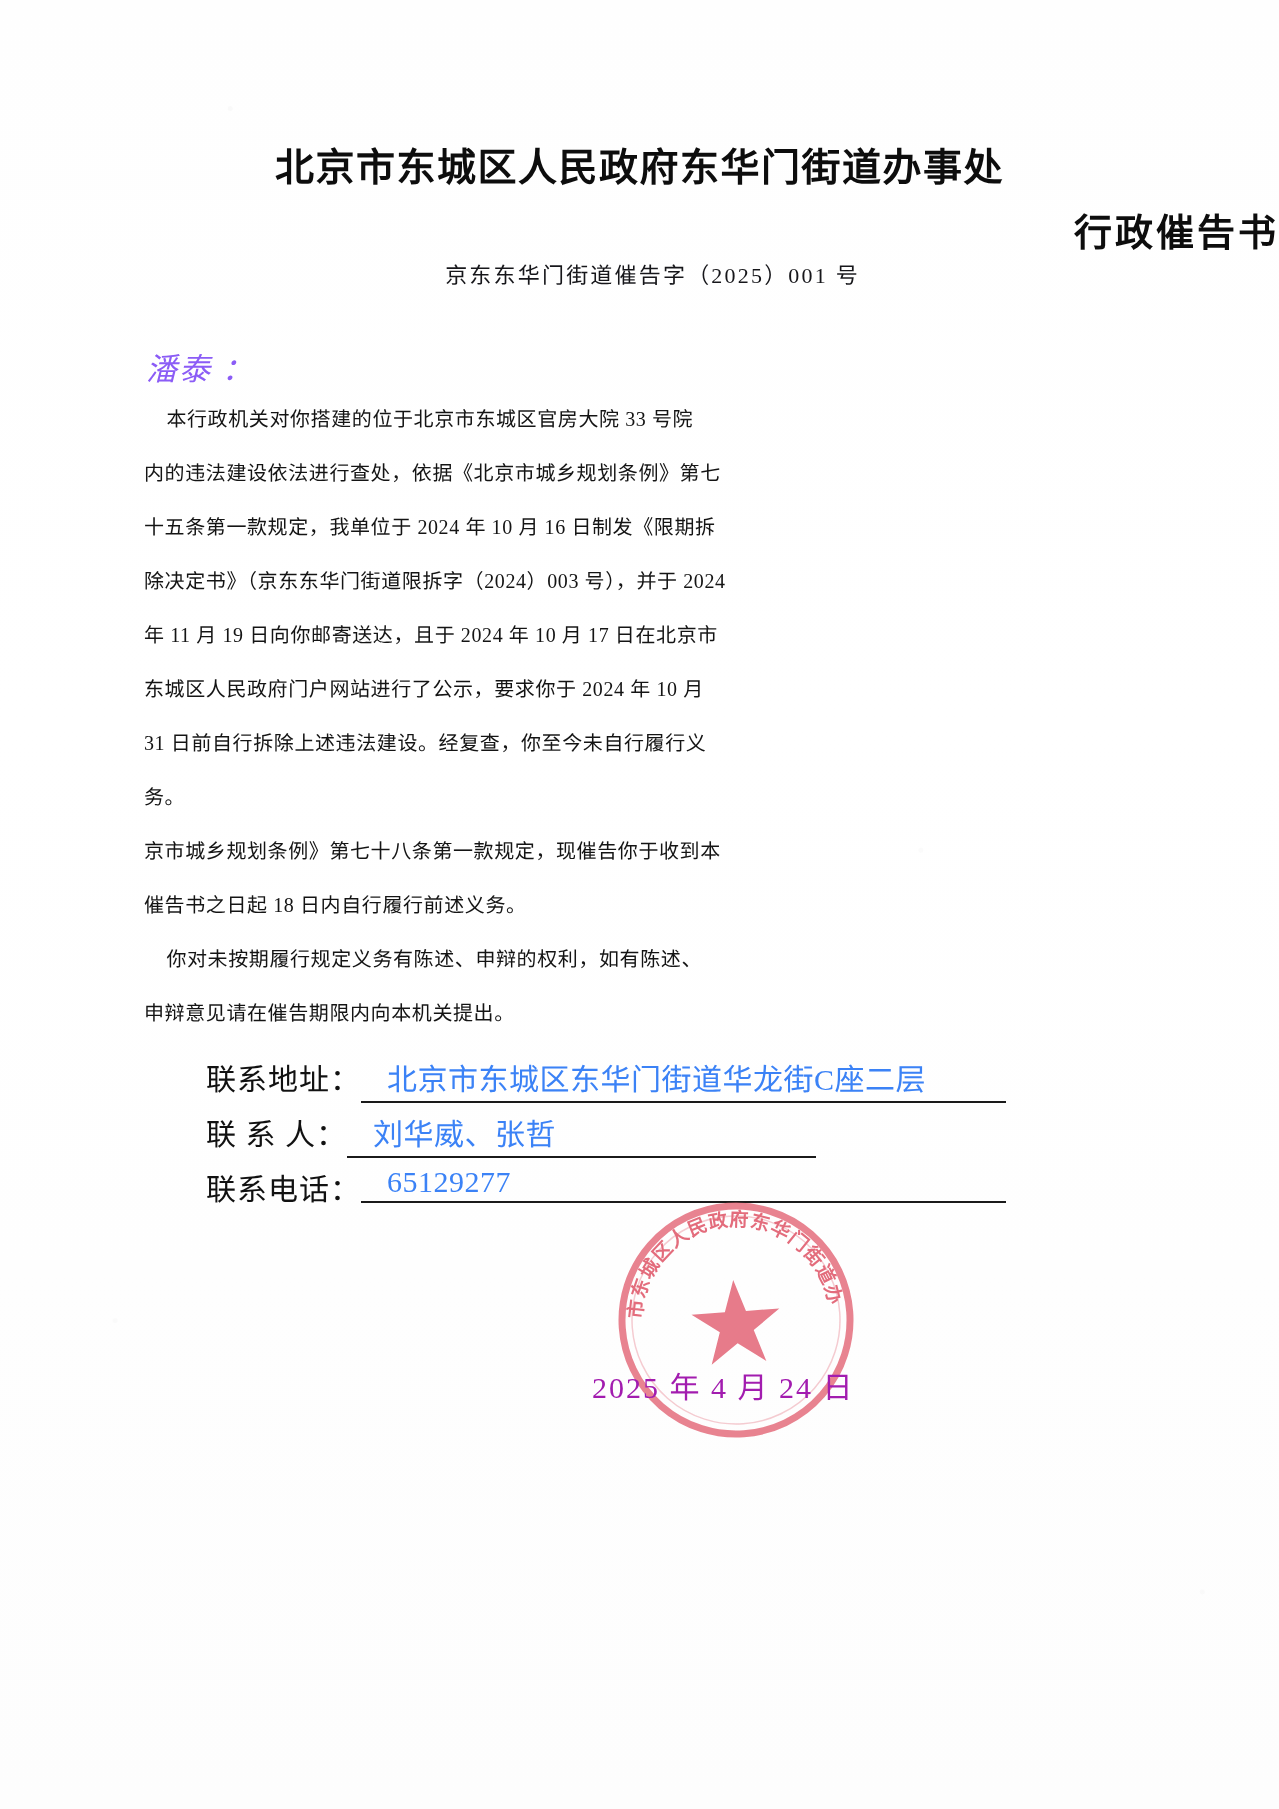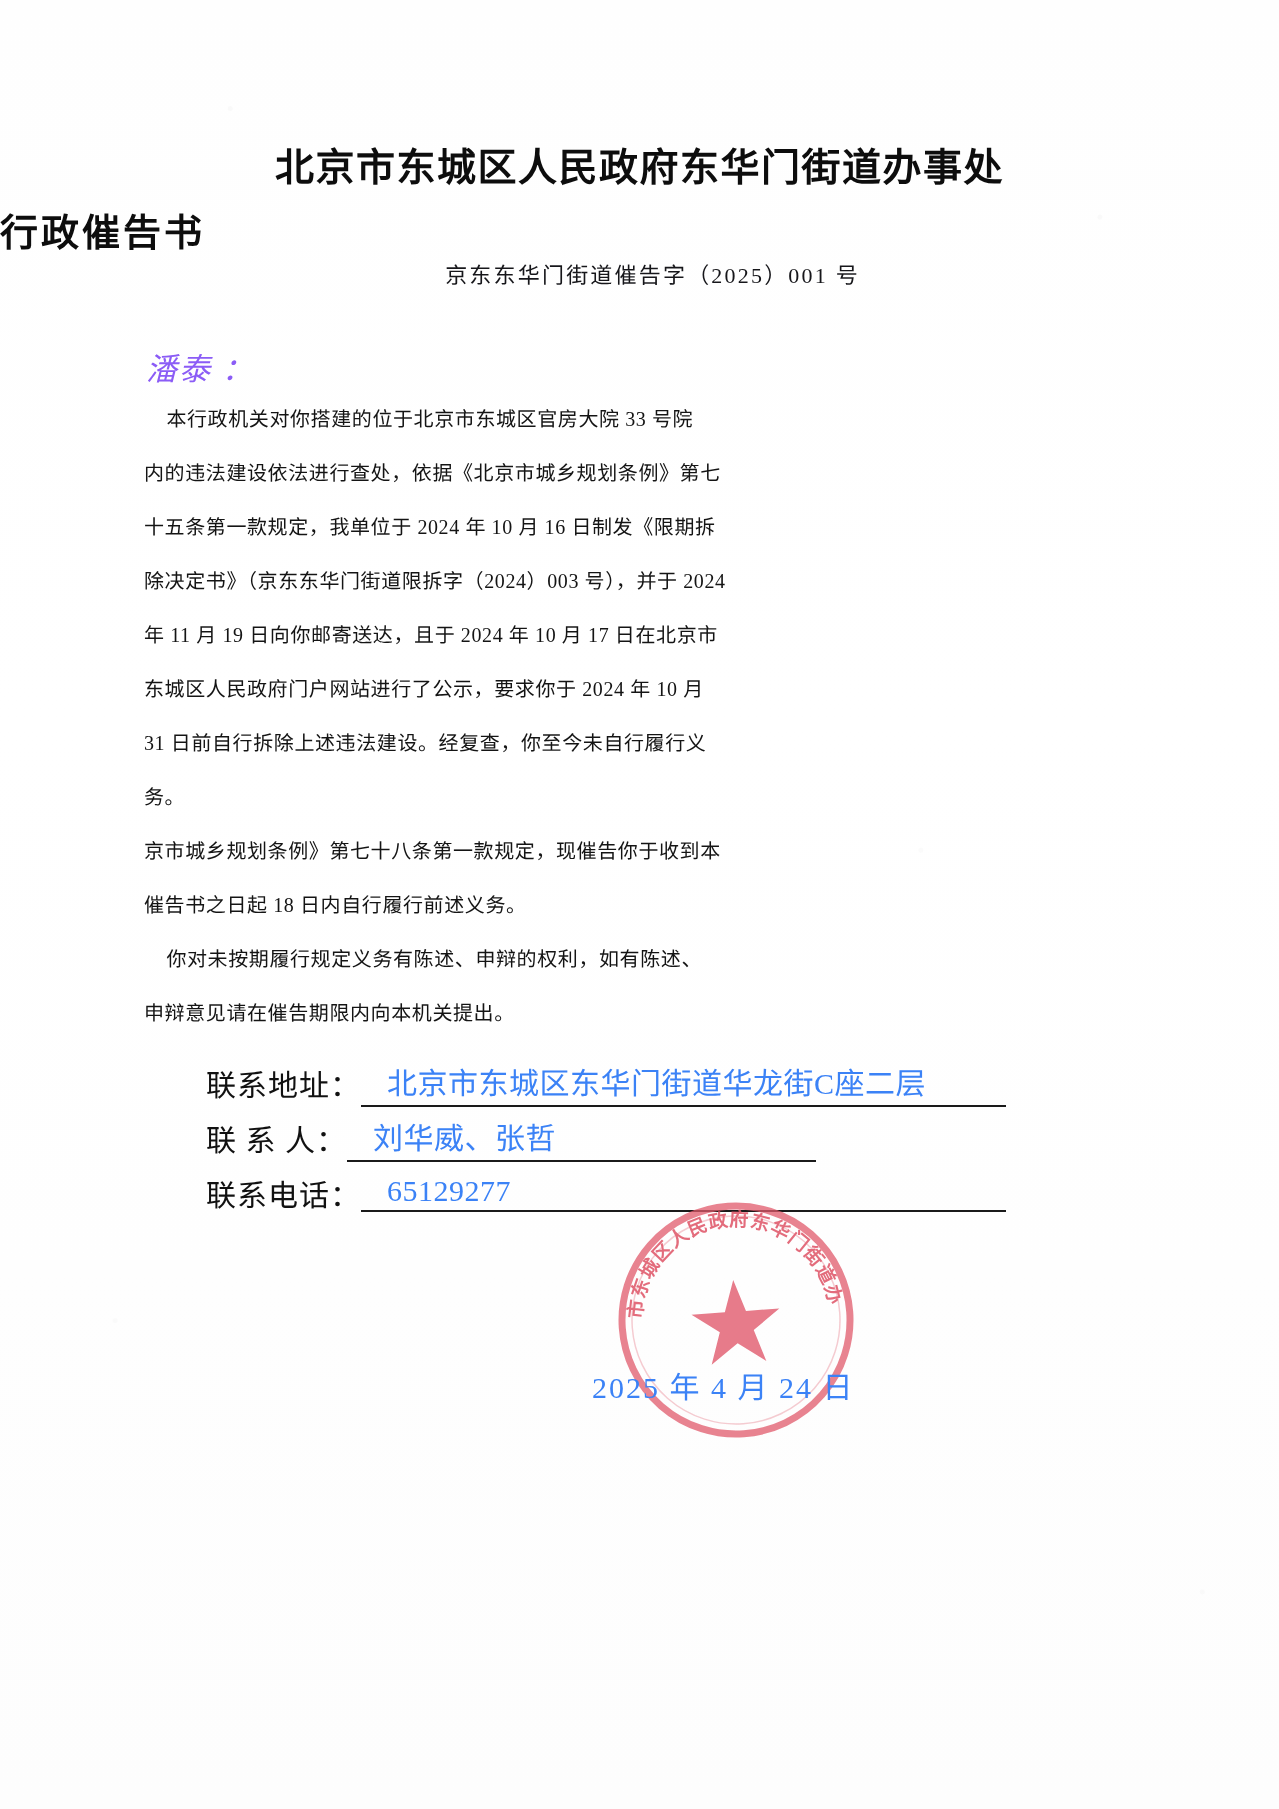--- a/index.html
+++ b/index.html
@@ -45,21 +45,21 @@
     font-family:"DejaVu Sans","Liberation Sans",sans-serif;
     font-weight:700;
     font-size:39px;
     letter-spacing:1.5px;
     color:#0d0d0d;
   }
   .doc-subtitle{
     position:absolute;
     left:0; right:0;
     top:202px;
-    text-align:left;
+    text-align:right;
     font-family:"DejaVu Sans","Liberation Sans",sans-serif;
     font-weight:700;
     font-size:38px;
     letter-spacing:3px;
     color:#0d0d0d;
   }
   .doc-number{
     position:absolute;
     left:0; right:0;
     top:257px;
@@ -97,21 +97,21 @@
 
   
   .contacts{
     position:absolute;
     left:206px;
     top:1055px;
     width:800px;
   }
   .contact-row{
     display:flex;
-    align-items:center;
+    align-items:flex-start;
     height:55px;
   }
   .contact-label{
     font-size:30px;
     letter-spacing:1px;
     white-space:pre;
     flex:0 0 auto;
     color:#111;
   }
   .contact-value{
@@ -128,21 +128,21 @@
   .contact-row.person .contact-value{ margin-right:190px; }
   .contact-row.phone .contact-value{ margin-right:0px; }
 
   
   .sign-date{
     position:absolute;
     left:592px;
     top:1363px;
     font-size:30px;
     letter-spacing:2px;
-    color:#3b82f6;
+    color:#a21caf;
     white-space:pre;
   }
 
   
   .seal{
     position:absolute;
     left:612px;
     top:1196px;
     width:248px;
     height:248px;

